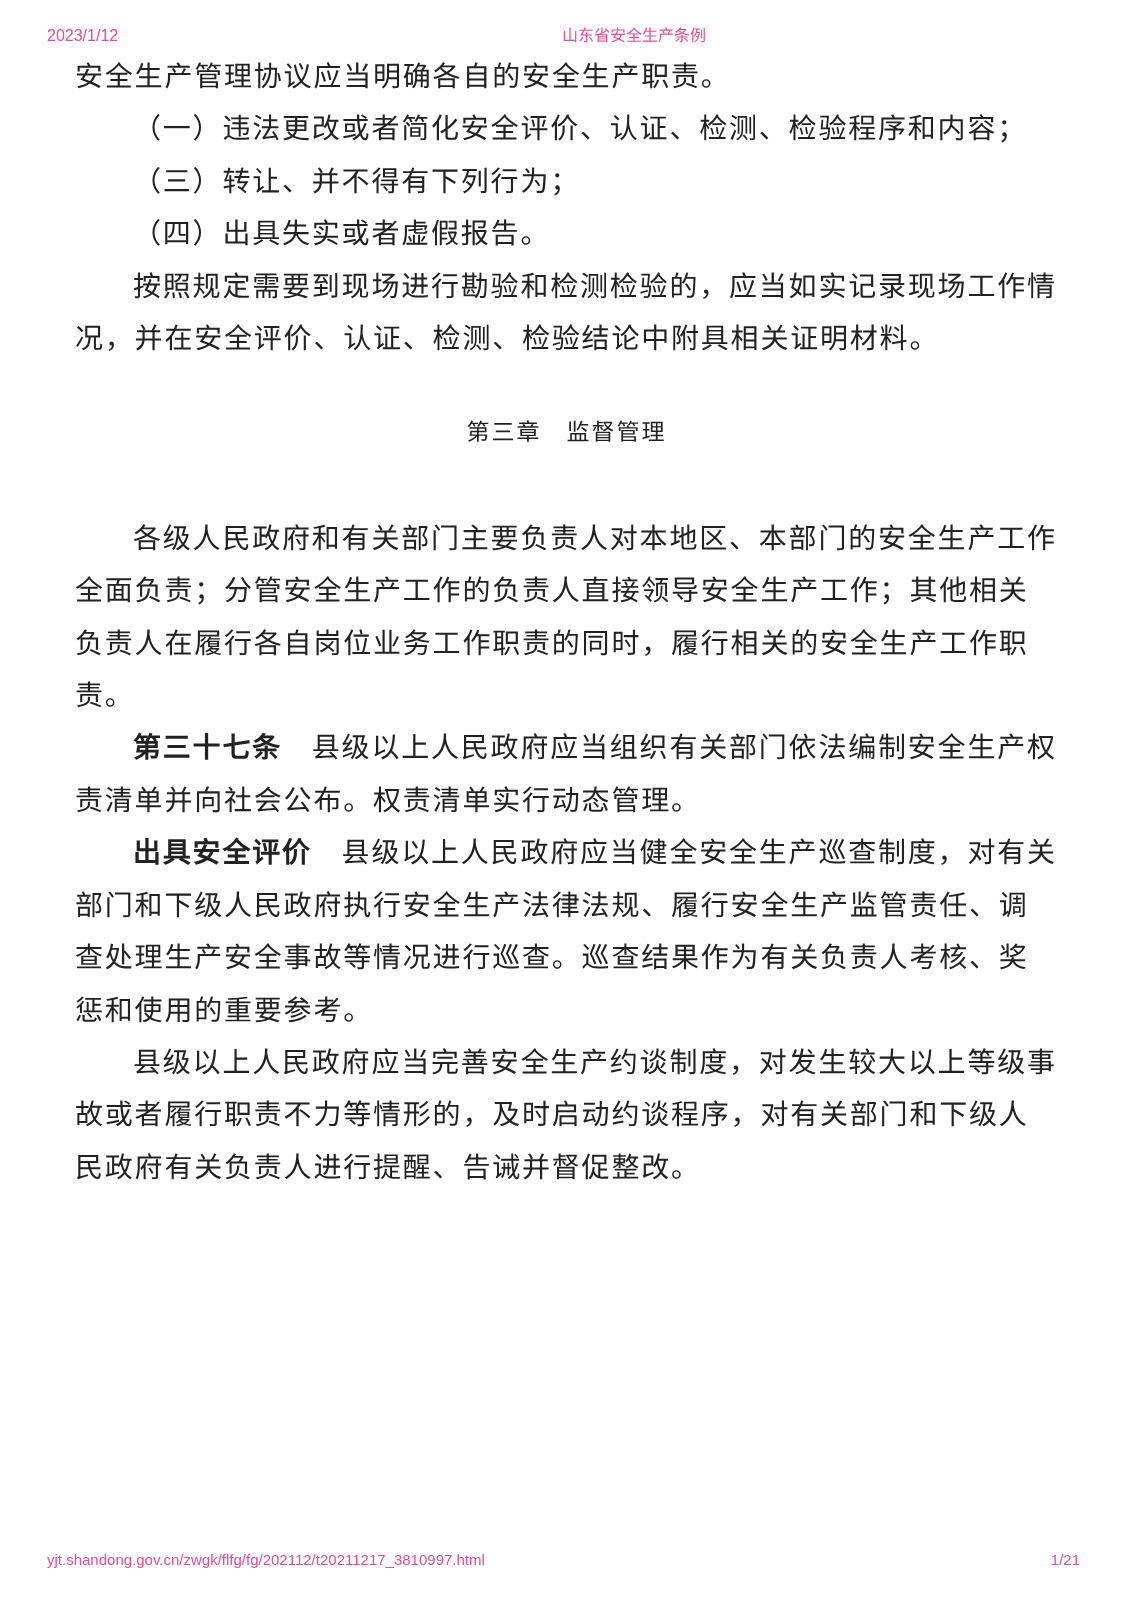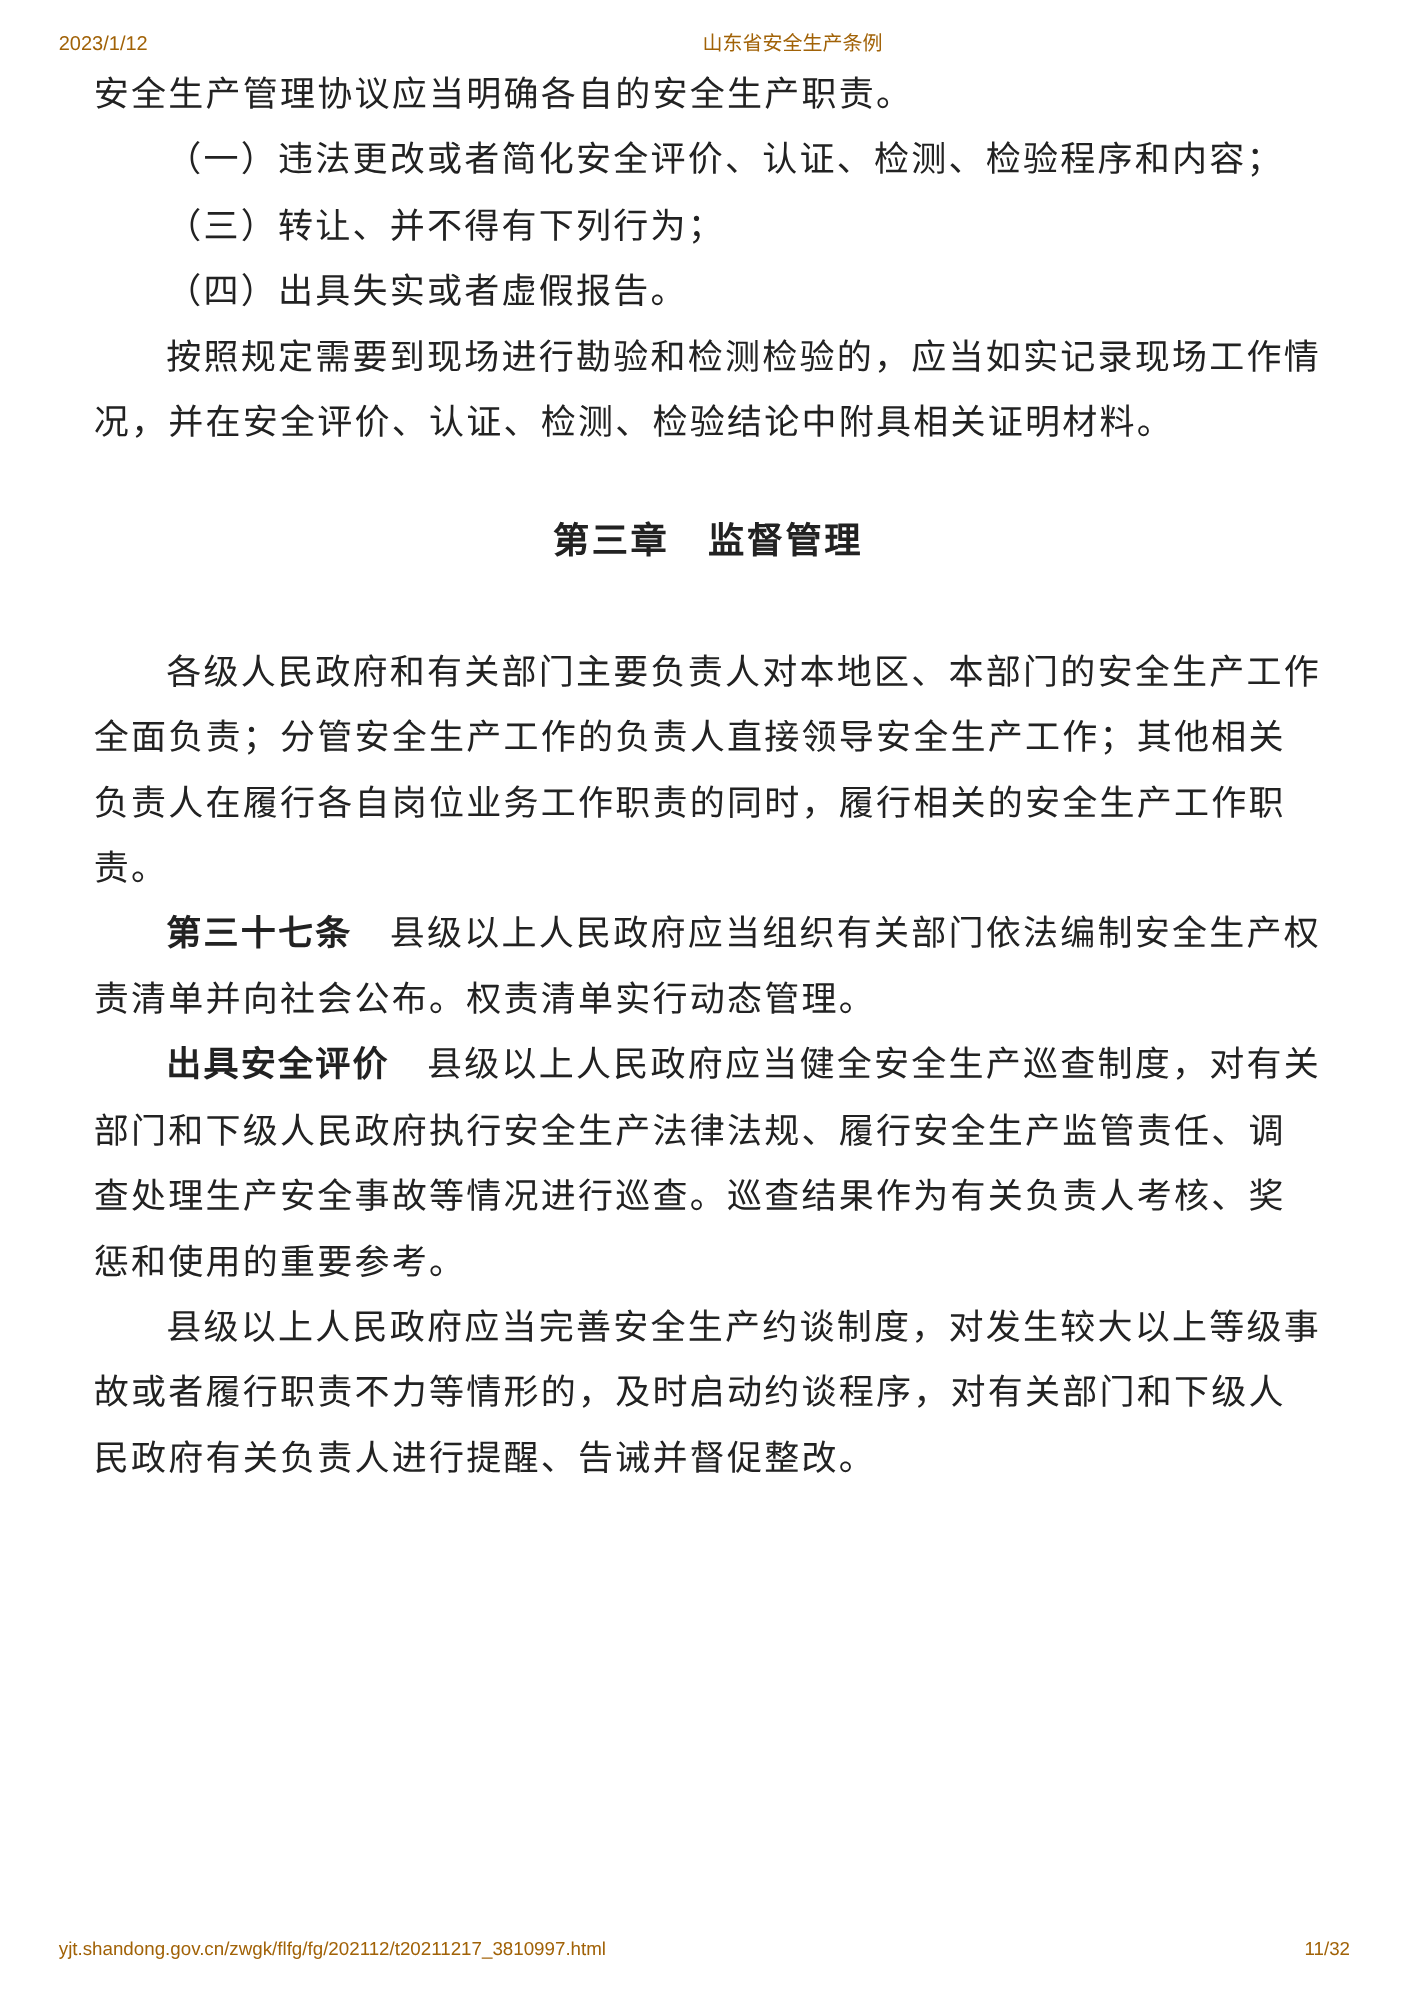--- a/index.html
+++ b/index.html
@@ -16,21 +16,21 @@
     overflow: hidden;
     font-family: "Liberation Serif", "DejaVu Serif", serif;
     color: #222222;
   }
   
   .meta {
     position: absolute;
     font-family: "Liberation Sans", "DejaVu Sans", sans-serif;
     font-size: 16px;
     line-height: 20px;
-    color: #a16207;
+    color: #ec4899;
     white-space: nowrap;
   }
   .header-date  { top: 26px; left: 47px; }
   .header-title { top: 26px; left: 562px; }
   .footer-url   { top: 1550px; left: 47px; font-size: 15px; }
   .footer-page  { top: 1550px; right: 51px; font-size: 15px; }
 
   
   .content {
     position: absolute;
@@ -47,22 +47,22 @@
     margin: 0;
     padding: 0;
   }
   .para-indent {
     text-indent: 58px;
   }
   .lead {
     font-weight: bold;
   }
   .chapter {
-    font-weight: bold;
-    font-size: 29px;
+    font-weight: normal;
+    font-size: 23px;
     text-align: center;
     text-indent: 0;
     letter-spacing: 2px;
     margin: 42px 0 53px 0 !important;
   }
 </style>
 </head>
 <body>
 
 <div class="page">
@@ -108,15 +108,15 @@
       <span class="lead">出具安全评价</span><span>　县级以上人民政府应当健全安全生产巡查制度，对有关部门和下级人民政府执行安全生产法律法规、履行安全生产监管责任、调查处理生产安全事故等情况进行巡查。巡查结果作为有关负责人考核、奖惩和使用的重要参考。</span>
     </p>
 
     <p class="para-indent">
       <span>县级以上人民政府应当完善安全生产约谈制度，对发生较大以上等级事故或者履行职责不力等情形的，及时启动约谈程序，对有关部门和下级人民政府有关负责人进行提醒、告诫并督促整改。</span>
     </p>
 
   </div>
 
   <div class="meta footer-url">yjt.shandong.gov.cn/zwgk/flfg/fg/202112/t20211217_3810997.html</div>
-  <div class="meta footer-page">11/32</div>
+  <div class="meta footer-page">1/21</div>
 
 </div>
 
 </body></html>

